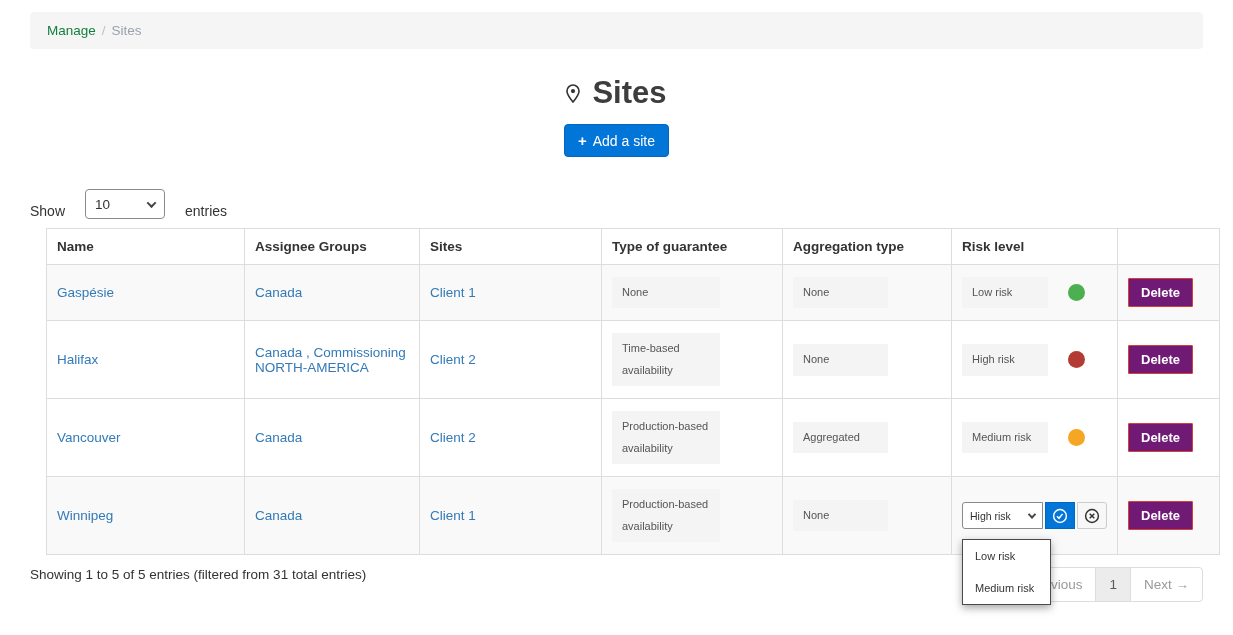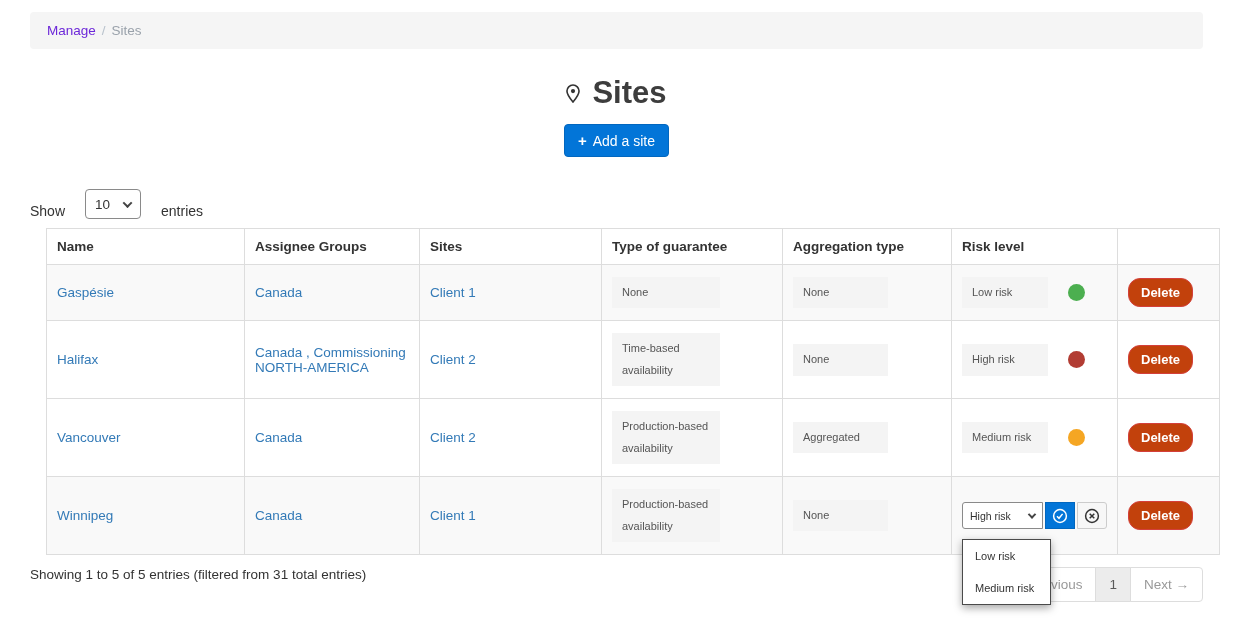--- a/index.html
+++ b/index.html
@@ -11,21 +11,21 @@
     position: relative;
   }
   
   .breadcrumb {
     margin: 12px 30px 0;
     background: #f5f5f5;
     border-radius: 4px;
     padding: 11px 17px;
     font-size: 13.5px;
   }
-  .breadcrumb a { color: #6d28d9; text-decoration: none; cursor: pointer; }
+  .breadcrumb a { color: #15803d; text-decoration: none; cursor: pointer; }
   .breadcrumb .sep { color: #b8c2cc; margin: 0 6px; }
   .breadcrumb .current { color: #9aa2ab; }
   
   .title-wrap {
     text-align: center;
     margin-top: 26px;
   }
   .title-wrap h1 {
     display: inline-flex;
     align-items: center;
@@ -61,21 +61,21 @@
   .toolbar-left { display: flex; align-items: flex-end; gap: 20px; }
   .fake-select {
     display: inline-flex;
     align-items: center;
     justify-content: space-between;
     border: 1px solid #8a8a8a;
     border-radius: 4px;
     background: #fff;
     padding: 0 9px;
     height: 30px;
-    width: 56px;
+    width: 80px;
     font-size: 13.5px;
     cursor: pointer;
   }
   .chev {
     width: 7px; height: 7px;
     border-right: 2px solid #444;
     border-bottom: 2px solid #444;
     transform: rotate(45deg) translate(-1px,-1px);
   }
   .toolbar-right { display: flex; align-items: center; gap: 9px; }
@@ -116,28 +116,28 @@
     font-size: 11px;
     line-height: 1.95;
     padding: 5px 10px;
     width: 108px;
   }
   .pill.agg { width: 95px; }
   .pill.risk { width: 86px; }
   .risk-cell { display: flex; align-items: center; gap: 20px; }
   .dot { width: 17px; height: 17px; border-radius: 50%; flex: 0 0 auto; }
   .btn-delete {
-    background: #c2410c;
+    background: #701a75;
     border: 1px solid #d43f3a;
     color: #fff;
     font-weight: bold;
     font-size: 13px;
     font-family: "Liberation Sans", sans-serif;
     padding: 6px 12px;
-    border-radius: 12px;
+    border-radius: 1px;
     cursor: pointer;
   }
   
   .risk-editor { display: flex; align-items: center; position: relative; }
   .risk-select {
     display: inline-flex;
     align-items: center;
     justify-content: space-between;
     border: 1px solid #8a8a8a;
     border-radius: 3px 0 0 3px;

